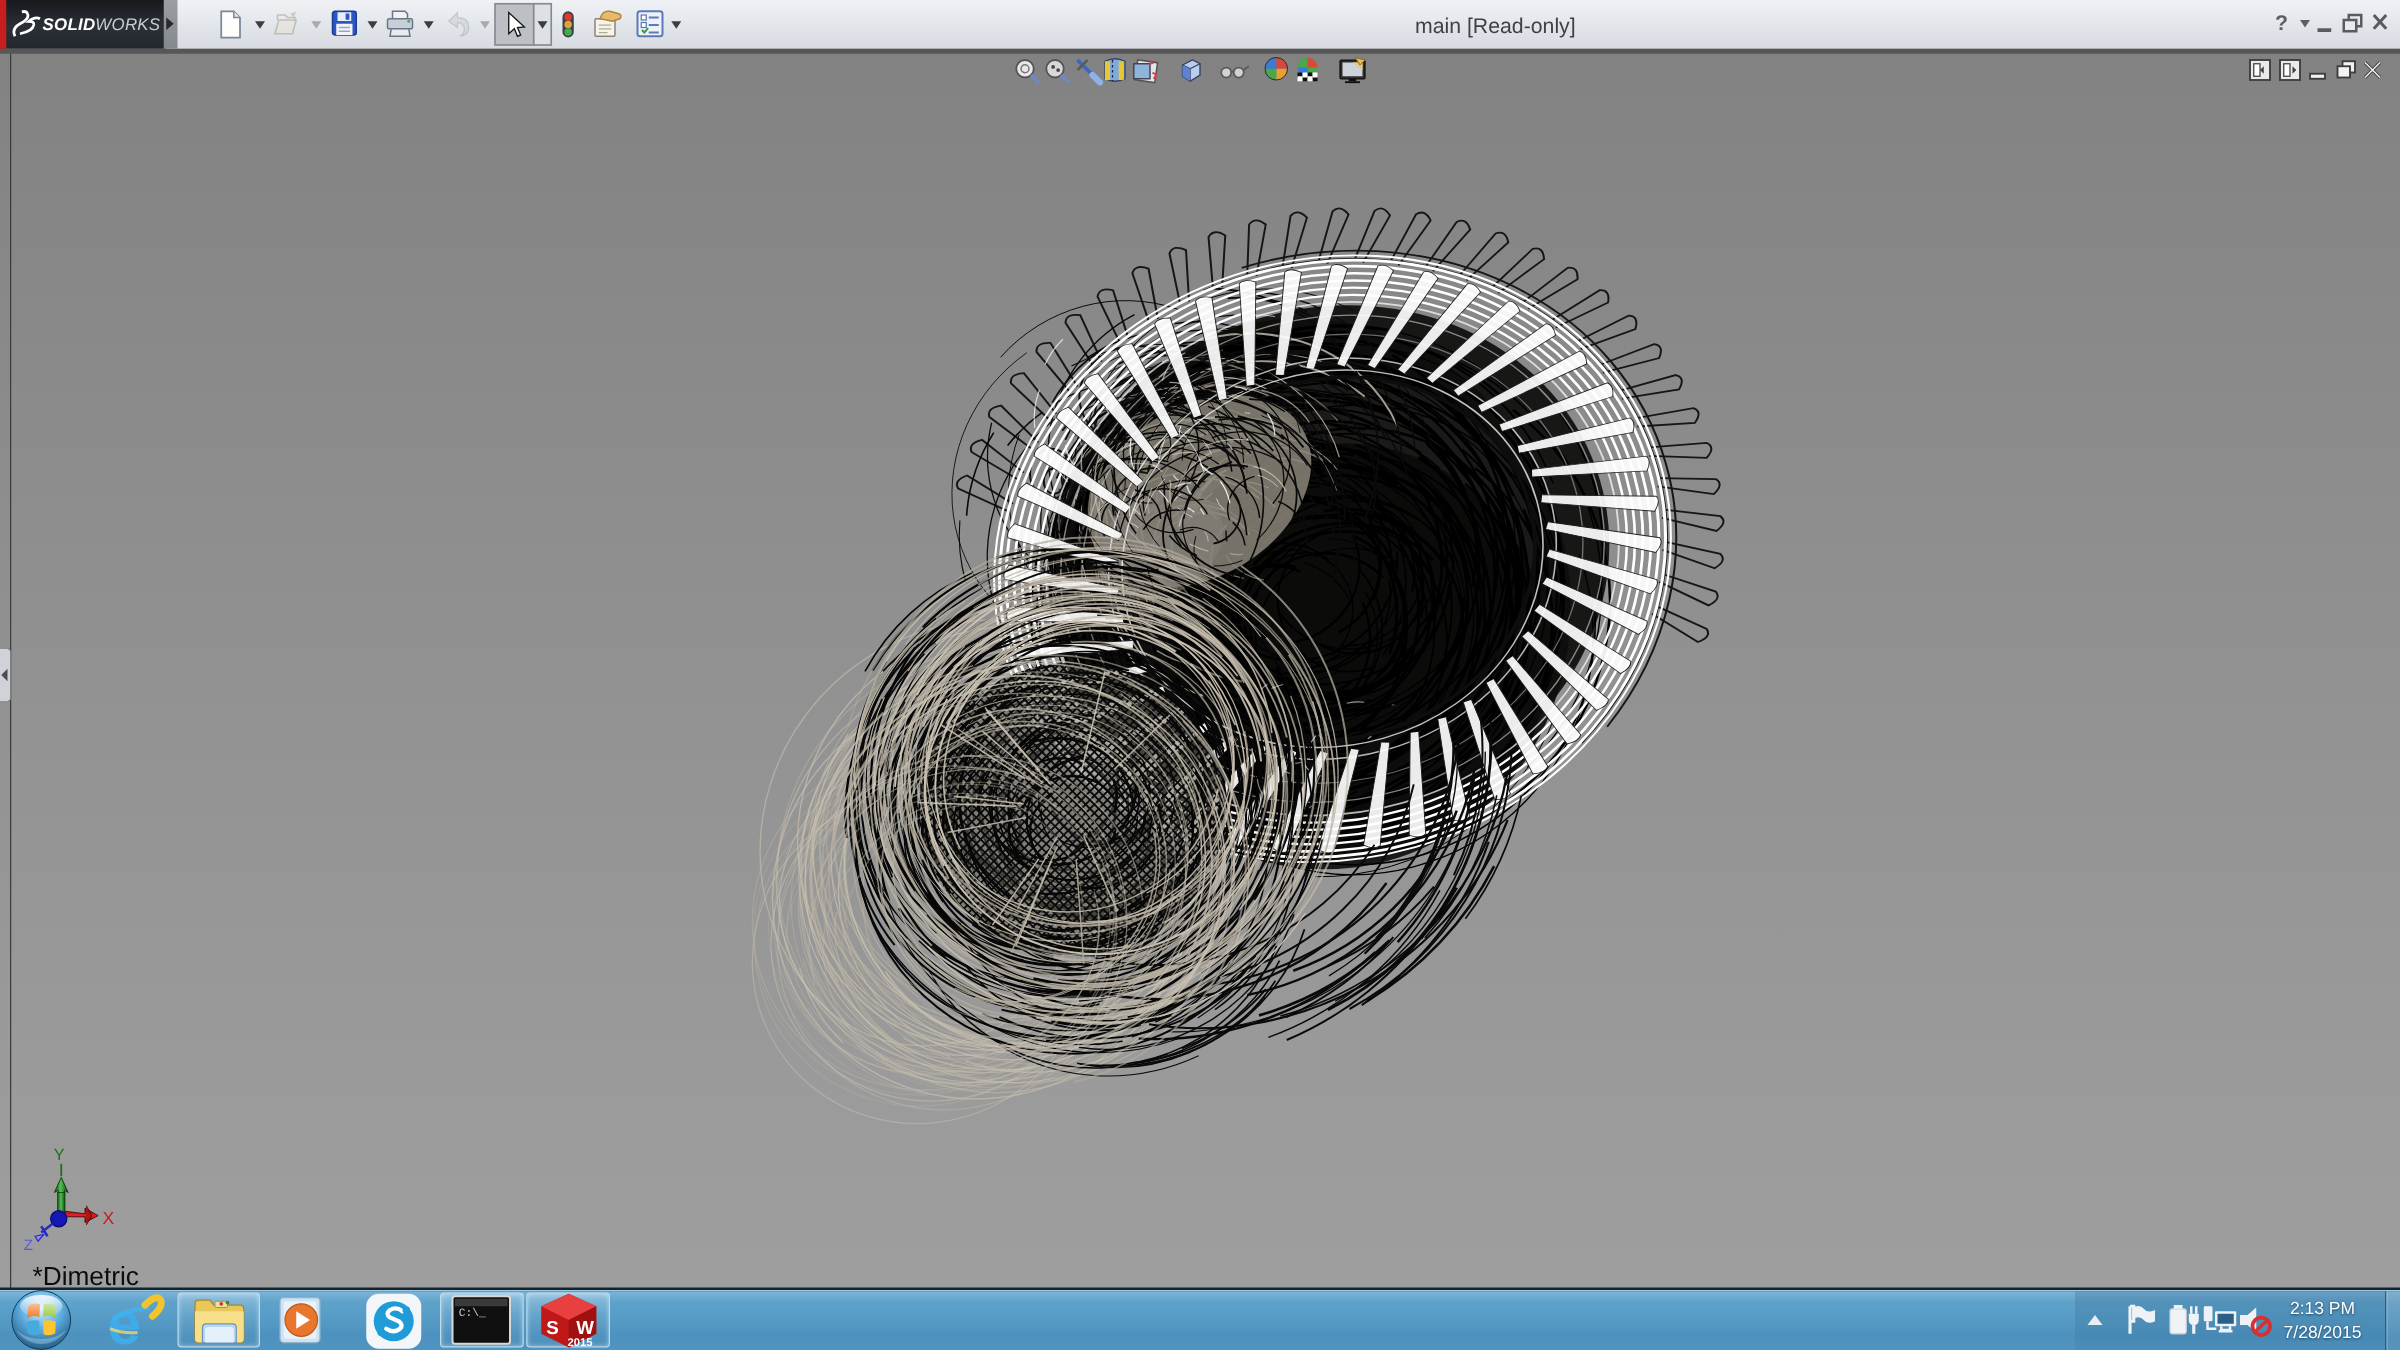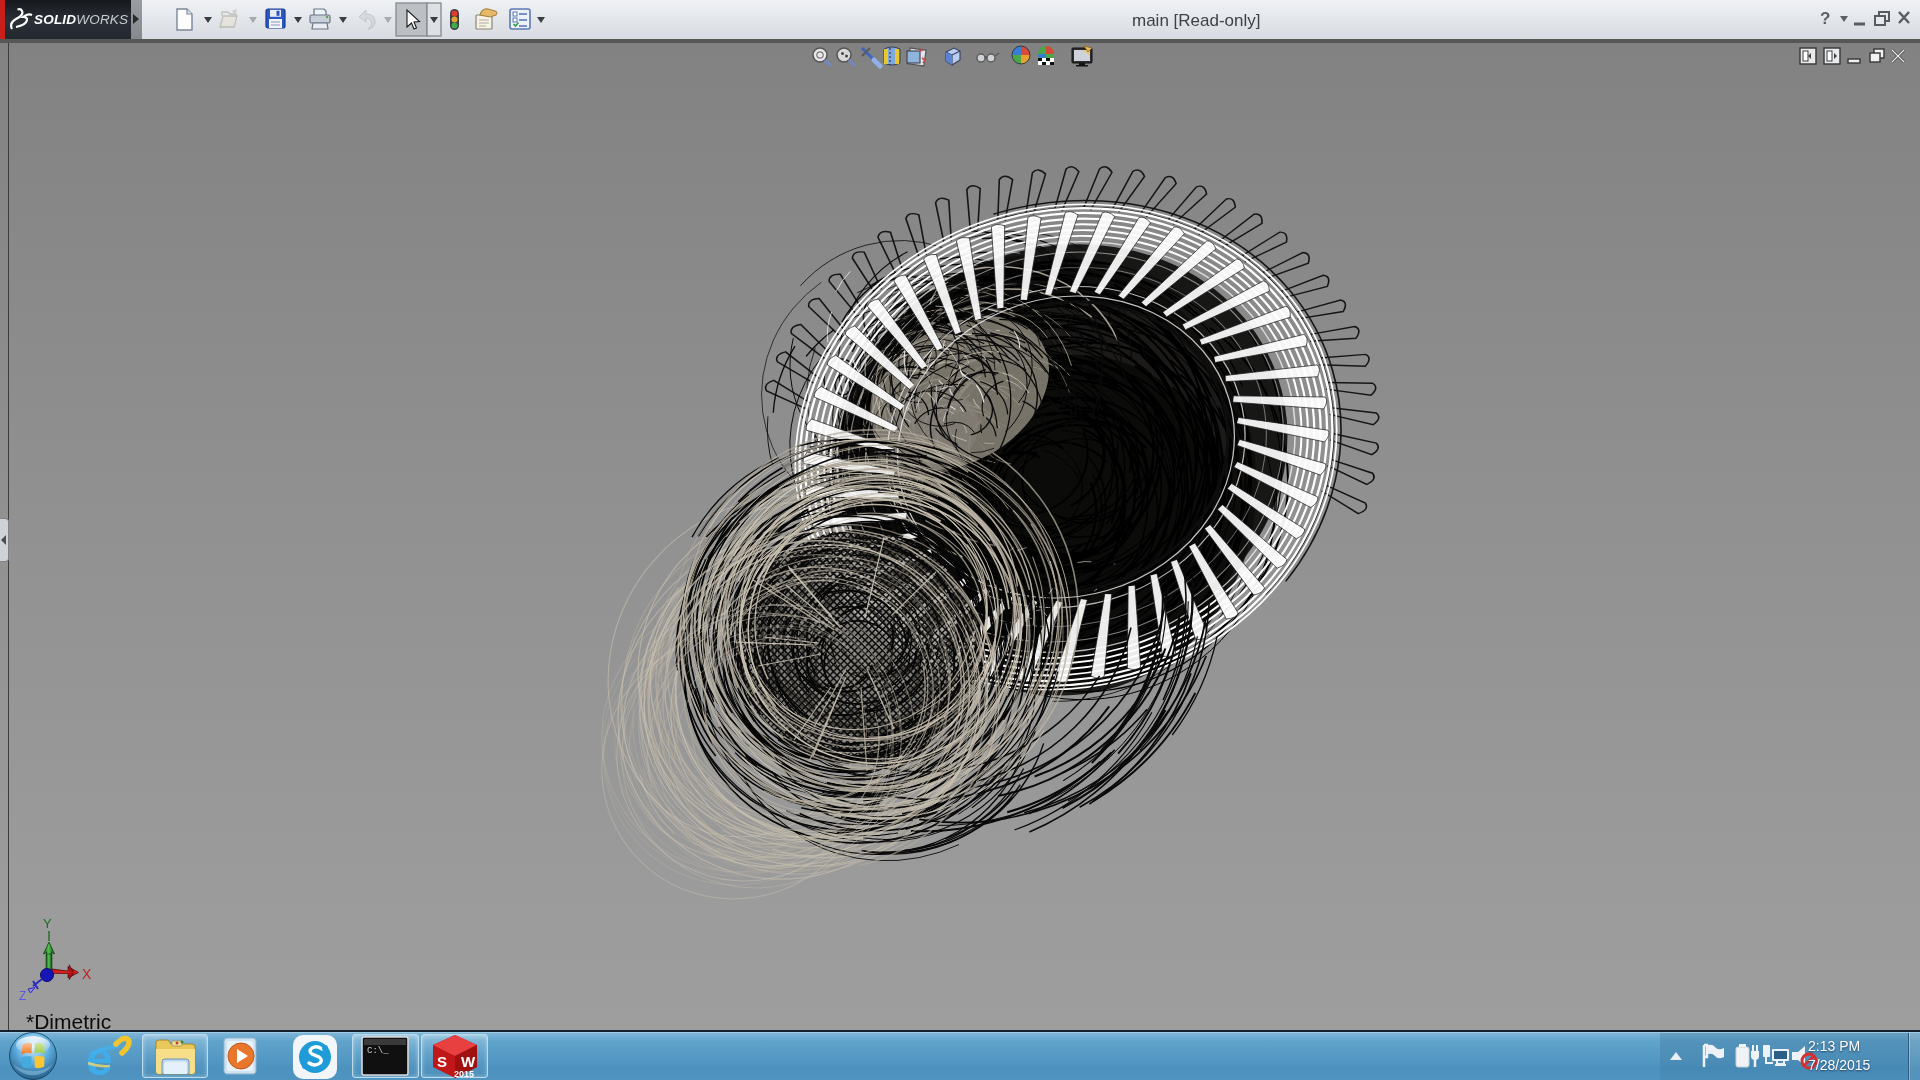--- a/index.html
+++ b/index.html
@@ -32,21 +32,21 @@
 
 #dimetric { position:absolute; left:26px; top:969px; color:#0c0c0c; font-size:21px; }
 
 
 #taskbar { left:0; top:1033px; width:1920px; height:47px;
   background:linear-gradient(#7db5d8, #5fa3cb 18%, #5499c4 55%, #4d92bf 75%, #5095c1); }
 #taskbar .topline { position:absolute; left:0; top:-3px; width:1920px; height:3px; background:#13222e; border-bottom:1px solid #9ecbe2; }
 .tb-frame { position:absolute; top:1px; height:44px; border:1px solid #bcdcee; border-radius:3px;
   background:linear-gradient(rgba(255,255,255,0.25), rgba(255,255,255,0.08) 40%, rgba(70,130,170,0.18)); box-shadow:inset 0 0 4px rgba(255,255,255,0.45); }
 #tray { position:absolute; right:0; top:0; width:260px; height:47px; background:linear-gradient(rgba(20,60,95,0.18),rgba(20,60,95,0.08)); }
-#clock { position:absolute; right:12px; top:4px; width:100px; color:#fff; font-size:14px; line-height:19px; text-shadow:0 1px 2px rgba(0,30,60,0.7); }
+#clock { position:absolute; right:12px; top:4px; width:100px; color:#fff; font-size:14px; text-align:center; line-height:19px; text-shadow:0 1px 2px rgba(0,30,60,0.7); }
 #showdesk { position:absolute; right:0; top:0; width:12px; height:47px; background:linear-gradient(rgba(255,255,255,0.18),rgba(255,255,255,0.05)); border-left:1px solid #2f5d7f; box-shadow:inset 1px 0 0 rgba(255,255,255,0.3); }
 </style></head>
 <body>
 <div id="root">
 
   <div id="viewport" class="abs">
     <svg width="1920" height="992" viewBox="0 41 1920 992" style="position:absolute;left:0;top:0">
       <ellipse cx="815" cy="663" rx="155" ry="150" fill="none" stroke="#beb6a7" stroke-width="1.2" opacity="0.45" transform="rotate(-28 815 663)"></ellipse>
 <ellipse cx="828" cy="667" rx="161" ry="157" fill="none" stroke="#c6beae" stroke-width="0.9" opacity="0.36" transform="rotate(-28 828 667)"></ellipse>
 <ellipse cx="813" cy="695" rx="175" ry="170" fill="none" stroke="#cdc5b5" stroke-width="0.9" opacity="0.67" transform="rotate(-28 813 695)"></ellipse>

